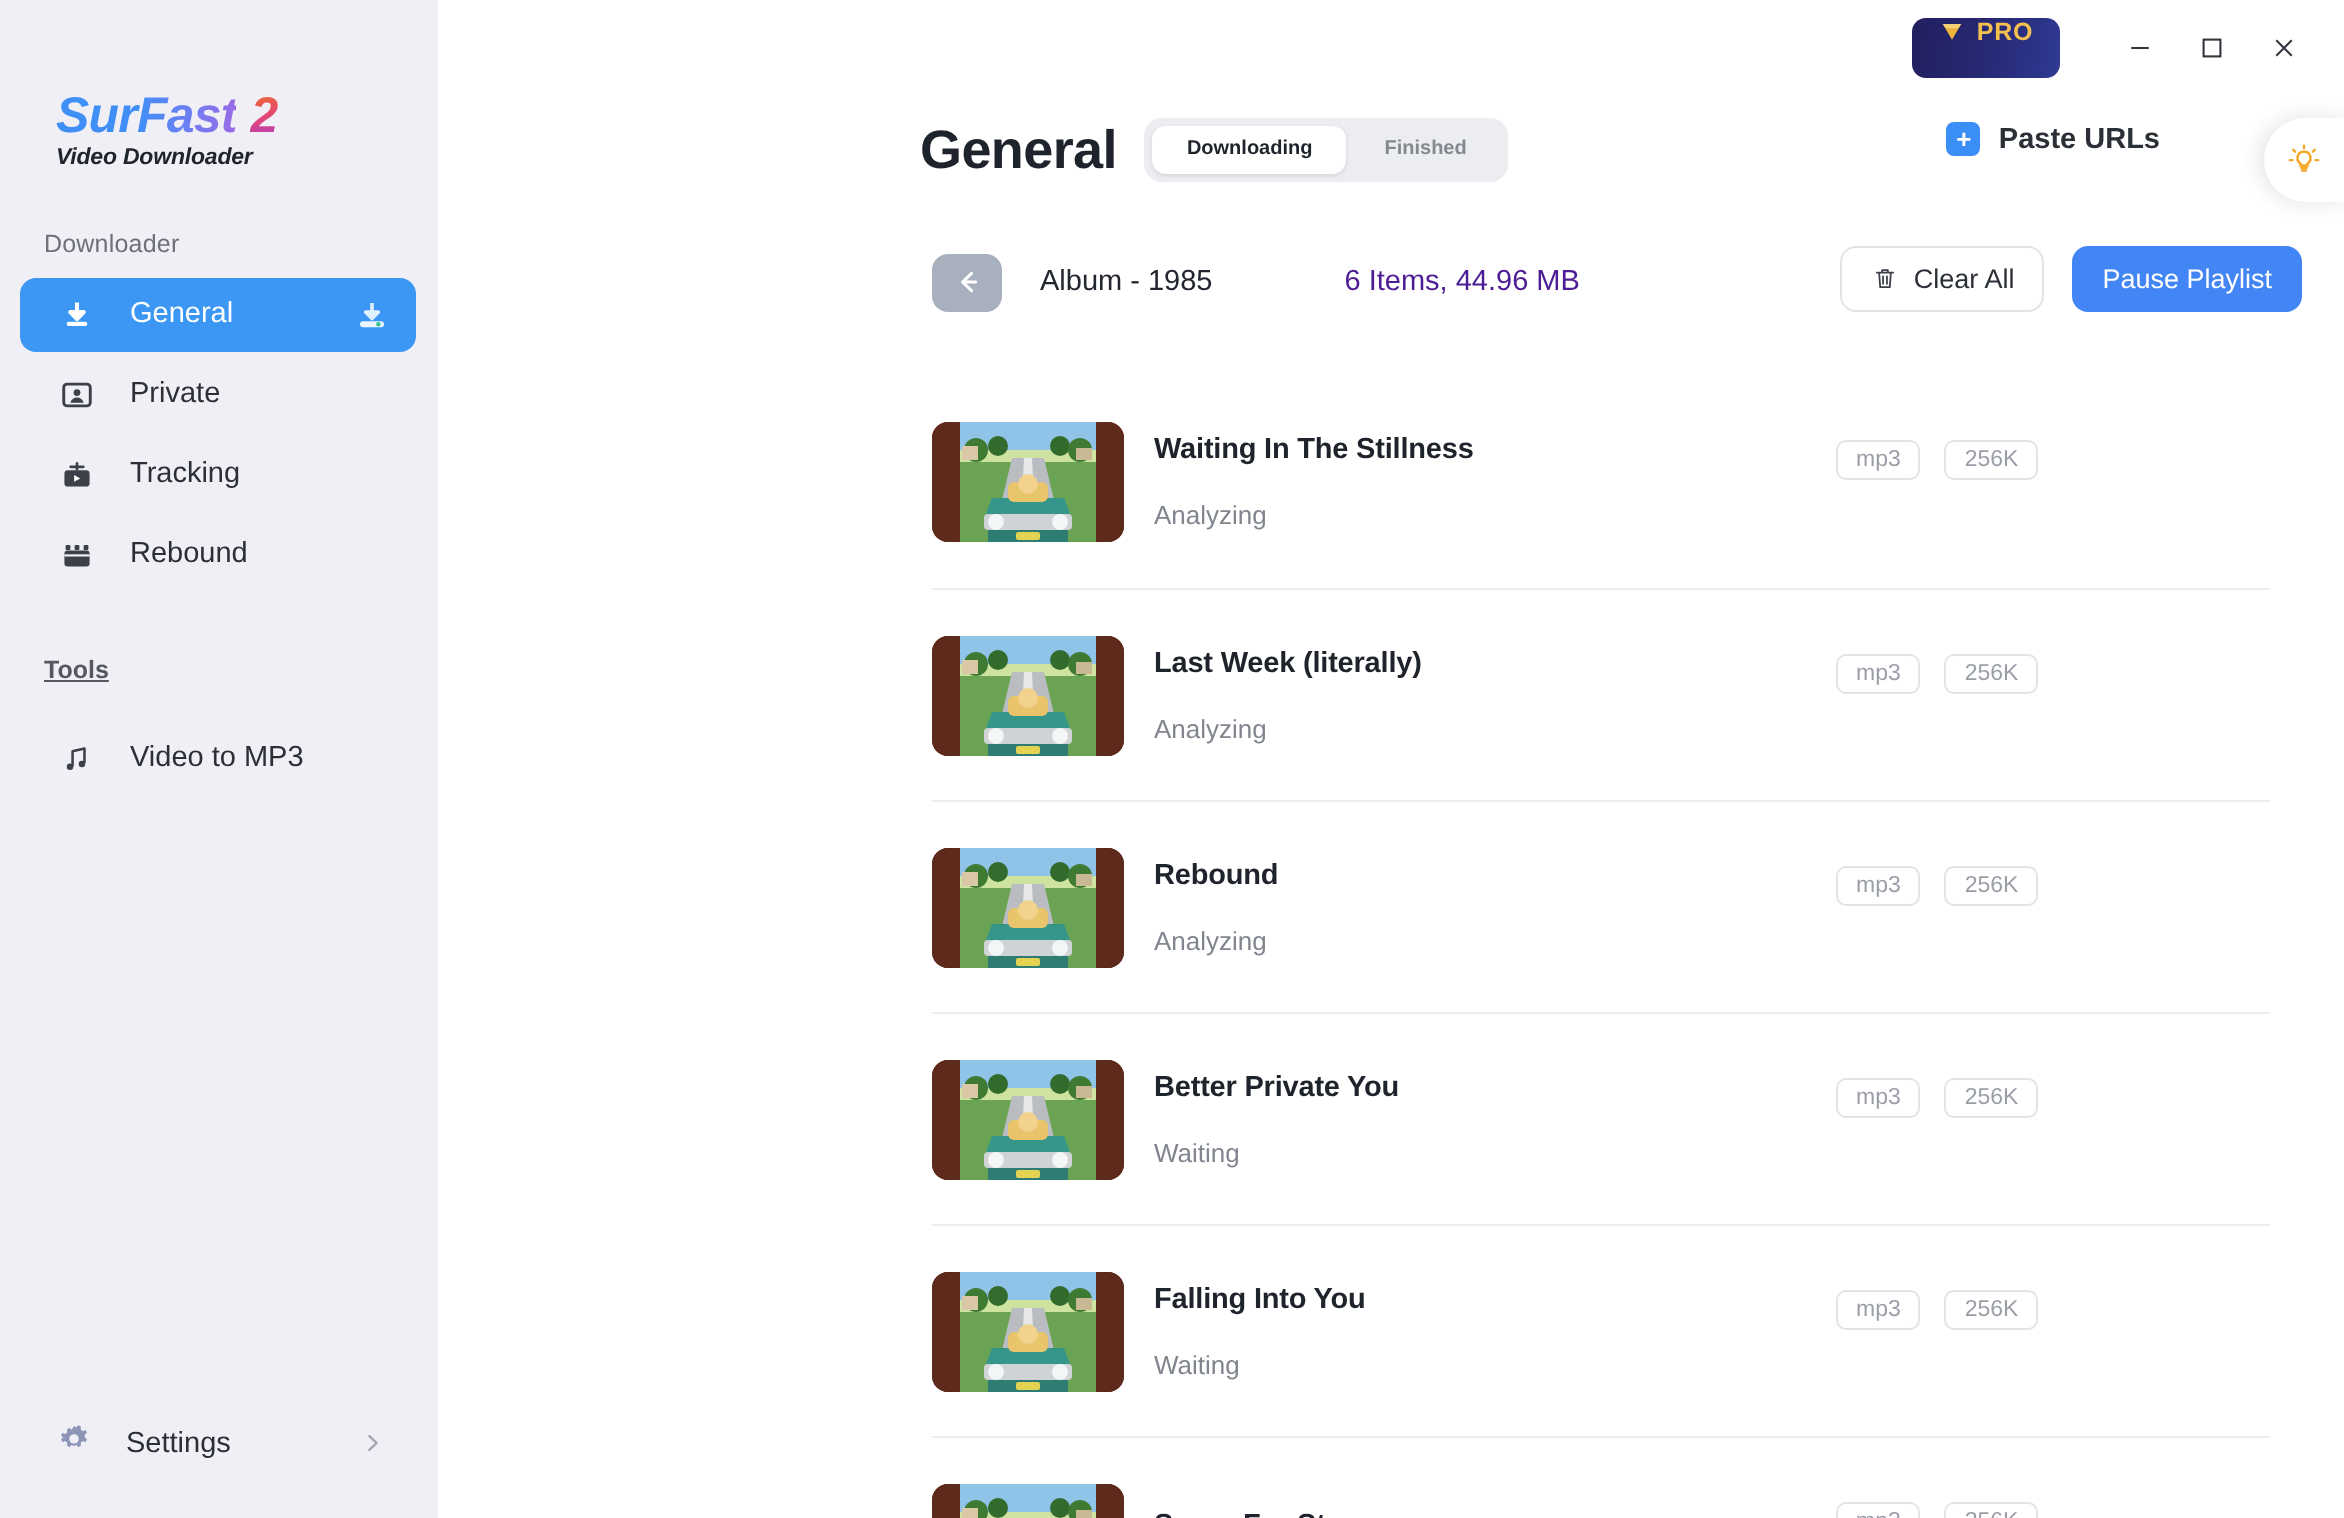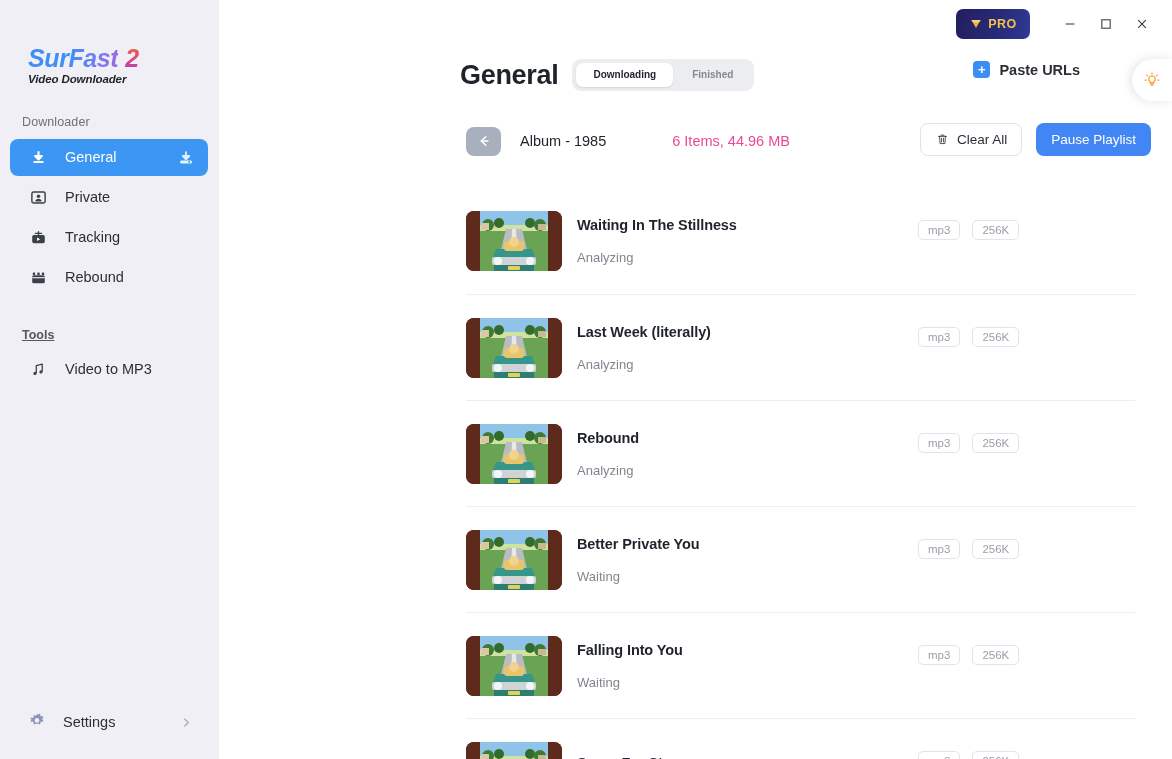--- a/index.html
+++ b/index.html
@@ -48,41 +48,41 @@
     display: flex; align-items: center; padding-left: 18px;
     color:#2b2f36; font-size: 14.5px; cursor: default; position: relative;
   }
   .nav-item .nv-ico { width:20px; height:20px; margin-right: 17px; display:flex; align-items:center; justify-content:center; }
   .nav-item.active { background:#3b97f3; color:#ffffff; }
   .nav-item.active .nv-label { color:#ffffff; }
   .nv-label { line-height:1; }
   .nav-trailing { position:absolute; right:12px; top:50%; transform:translateY(-50%); width:20px; height:20px; }
   .tools-label {
     font-size: 12.5px; color:#55585f; font-weight:bold; padding-left: 22px;
-    margin-top: 32px; margin-bottom: 9px; text-decoration: underline;
+    margin-top: 32px; margin-bottom: 19px; text-decoration: underline;
   }
   .settings-row {
     position:absolute; bottom:18px; left:10px; right:11px; height:38px;
     display:flex; align-items:center; padding-left:18px; border-radius:8px;
     font-size:14.5px; color:#2b2f36;
   }
   .settings-row .nv-ico { margin-right:17px; }
   .chev { position:absolute; right:16px; color:#9fa2ad; font-size:15px; }
 
   
   .main { flex:1; position: relative; background:#ffffff; height:759px; }
 
   .titlebar {
     height: 47px; display:flex; align-items:center; justify-content:flex-end;
     padding-right: 12px; gap: 0px;
   }
   .pro-btn {
     width: 74px; height: 30px; border-radius: 7px;
     background: linear-gradient(100deg,#221f5e 0%,#272a77 55%,#2f3a93 100%);
-    display:flex; align-items:center; justify-content:center; gap:5px;
+    display:flex; justify-content:center; gap:5px;
     color:#f3c04f; font-size:12.5px; font-weight:bold; letter-spacing:.4px;
     margin-right: 22px; cursor:pointer;
   }
   .win-btn {
     width: 36px; height: 30px; display:flex; align-items:center; justify-content:center;
     color:#33373e; cursor:pointer;
   }
 
   .page-head { position:relative; height: 56px; padding-left: 241px; display:flex; align-items:center; }
   .page-title { font-size: 27px; font-weight: bold; color:#1f232b; letter-spacing:-.3px; }
@@ -111,21 +111,21 @@
     cursor:pointer;
   }
 
   
   .pl-bar { position:relative; height:48px; margin-top:14px; padding-left:247px; display:flex; align-items:center; }
   .back-btn {
     width:35px; height:29px; border-radius:8px; background:#a9b0bd;
     display:flex; align-items:center; justify-content:center; color:#fff; cursor:pointer;
   }
   .pl-name { margin-left:19px; font-size:14.5px; color:#22262e; }
-  .pl-meta { margin-left:66px; font-size:14.5px; color:#ec4899; }
+  .pl-meta { margin-left:66px; font-size:14.5px; color:#4c1d95; }
   .pl-actions { position:absolute; right:21px; top:6px; display:flex; align-items:center; gap:14px;margin-left:24px; }
   .clear-btn {
     height:33px; padding:0 14px; border:1px solid #e2e3e8; border-radius:8px;
     background:#fff; display:flex; align-items:center; gap:7px;
     font-size:13.5px; color:#2b2f36; cursor:pointer;
   }
   .pause-btn {
     height:33px; padding:0 15px; border-radius:8px; background:#4285f4;
     display:flex; align-items:center; color:#fff; font-size:13.5px; cursor:pointer;
   }

